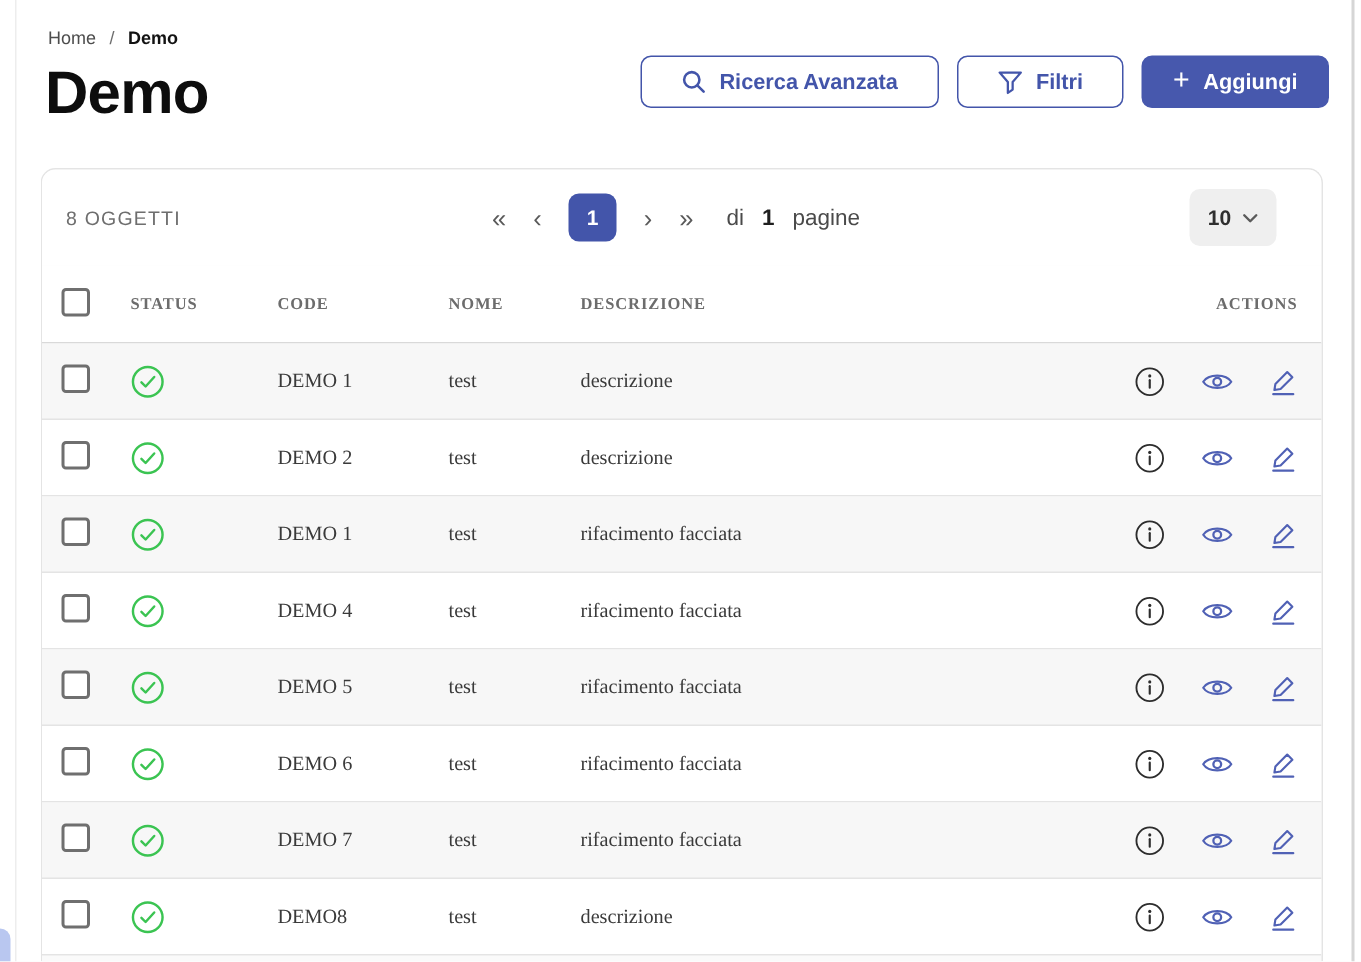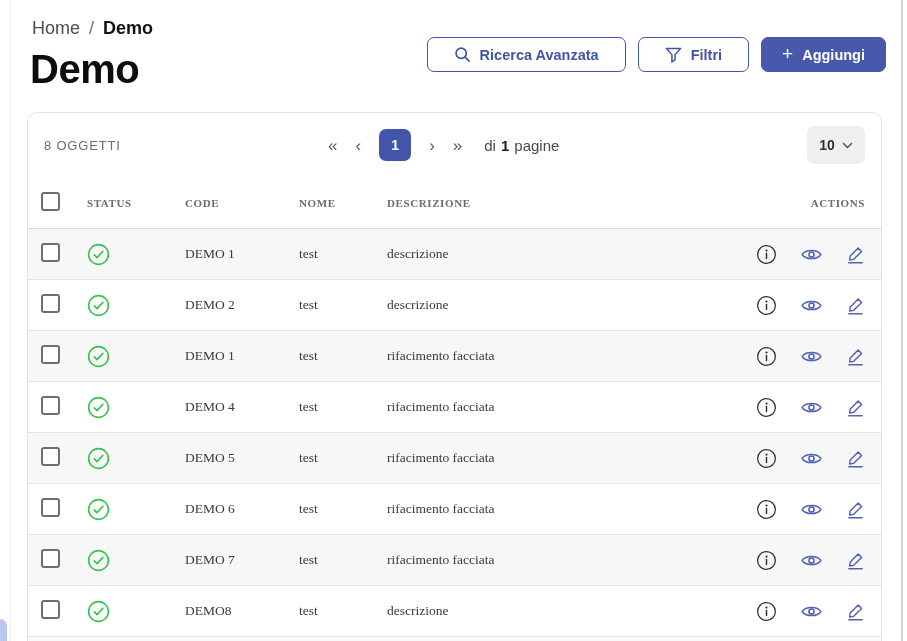--- a/index.html
+++ b/index.html
@@ -7,21 +7,21 @@
   body {
     width:907px; height:641px; overflow:hidden; position:relative;
     background:#ffffff; font-family:"Liberation Sans", sans-serif; color:#3a3a3a;
   }
   .edge-line-left { position:absolute; left:10px; top:0; bottom:0; width:1px; background:#ededed; }
   .edge-line-right { position:absolute; left:901px; top:0; bottom:0; width:2px; background:#d6d6d6; }
   .blue-sliver { position:absolute; left:0; bottom:0; width:7px; height:22px; background:#b9c7f0; border-radius:0 7px 0 0; }
 
   
   .topbar { position:absolute; left:32px; top:18px; }
-  .breadcrumb { display:flex; align-items:center; gap:9px; font-size:18px; }
+  .breadcrumb { display:flex; align-items:center; gap:9px; font-size:12px; }
   .crumb-home { color:#4d4d4d; }
   .crumb-sep { color:#6e6e6e; }
   .crumb-current { color:#121212; font-weight:700; }
   .page-title { margin:8px 0 0 -2px; font-size:40px; font-weight:800; color:#0d0d0d; letter-spacing:-0.5px; }
 
   .actions-bar { position:absolute; top:37px; right:21px; display:flex; gap:12px; align-items:center; }
   .btn { height:35px; border-radius:7px; display:flex; align-items:center; justify-content:center; gap:9px;
          font-size:14.5px; font-weight:700; cursor:pointer; padding:0 26px; background:#fff; }
   .btn-outline { border:1.5px solid #4355aa; color:#4355aa; }
   .btn-filled { background:#4758ad; color:#fff; border:1.5px solid #4758ad; padding:0 20px; }
@@ -31,25 +31,25 @@
   .card { position:absolute; left:27px; top:112px; width:855px; height:529px;
           border:1px solid #e4e4e4; border-bottom:none; border-radius:10px 10px 0 0;
           background:#fafafa; overflow:hidden; }
 
   .list-controls { height:64px; display:flex; align-items:center; padding:0 16px; background:#fff; }
   .count { width:284px; font-size:13px; color:#6e6e6e; letter-spacing:0.8px; }
   .pager { display:flex; align-items:center; gap:18px; }
   .pager-nav { font-size:17px; color:#5a5a5a; cursor:pointer; line-height:1; }
   .page-box { width:32px; height:32px; border-radius:7px; background:#4355aa; color:#fff;
               font-weight:700; font-size:14px; display:flex; align-items:center; justify-content:center; cursor:pointer; }
-  .of-pages { margin-left:4px; font-size:15px; color:#4a4a4a; display:flex; gap:5px; }
+  .of-pages { margin-left:4px; font-size:15px; color:#4a4a4a; display:flex; gap:12px; }
   .of-pages .total { font-weight:700; color:#1f1f1f; }
   .lc-spacer { flex:1; }
   .page-size { width:58px; height:38px; background:#efefef; border-radius:7px; display:flex; align-items:center;
-               justify-content:center; gap:7px; font-weight:700; font-size:14px; color:#2f2f2f; cursor:pointer; }
+               justify-content:center; gap:7px; font-weight:700; font-size:14px; color:#2f2f2f; margin-right:14px; cursor:pointer; }
   .page-jump { width:124px; height:38px; background:#efefef; border-radius:7px; display:flex; align-items:center;
                justify-content:space-between; padding:0 14px; font-size:14.5px; color:#4a4a4a; cursor:pointer; }
 
   .thead, .trow { display:grid; grid-template-columns:46px 98px 114px 88px 1fr 150px;
                   align-items:center; padding:0 16px 0 13px;font-family:Liberation Serif, serif; }
   .thead { height:52px; background:#fff; border-bottom:1px solid #d9d9d9;
            font-size:11px; font-weight:600; color:#6c6c6c; letter-spacing:0.6px; }
   .thead .col-actions-h { text-align:right; }
   .trow { height:51px; background:#fff; border-bottom:1px solid #e4e4e4; font-size:13.5px; color:#3a3a3a; }
   .trow.alt { background:#f7f7f7; }

